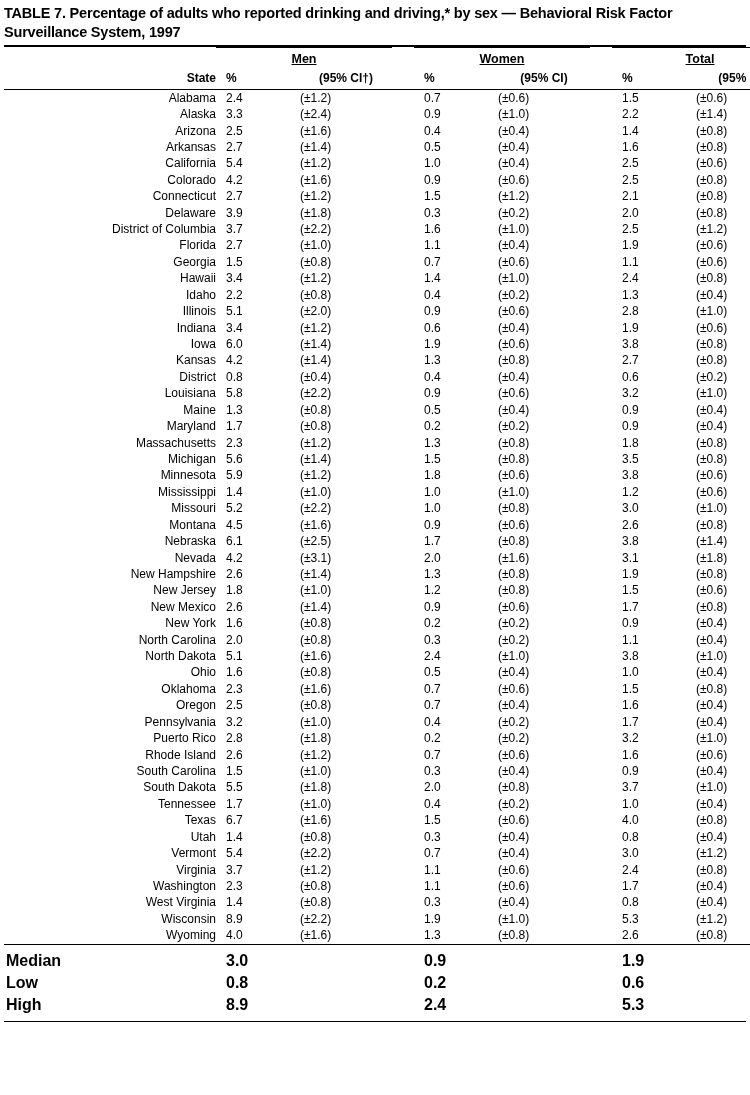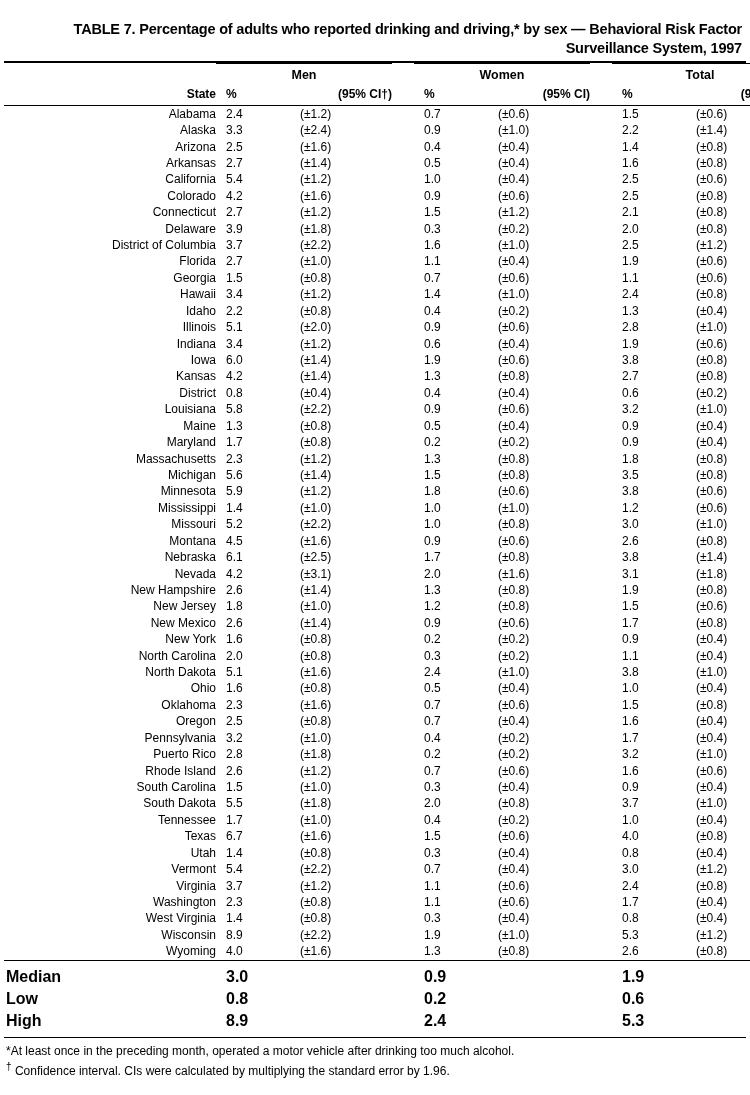--- a/index.html
+++ b/index.html
@@ -19,24 +19,23 @@
     width: 750px;
     height: 1095px;
     padding: 0;
     box-sizing: border-box;
   }
   .title {
     font-size: 14.5px;
     font-weight: bold;
     line-height: 1.28;
     letter-spacing: -0.2px;
-    padding: 20px 2px 0 4px;
+    padding: 4px 2px 0 4px;
     width: 744px;
     box-sizing: border-box;
-    text-align: right;
   }
   .rule-top {
     border-top: 2.5px solid #000;
     margin: 4px 4px 0 4px;
   }
   table.main {
     border-collapse: collapse;
     width: 742px;
     margin: 0 4px;
     table-layout: fixed;
@@ -48,33 +47,34 @@
   table.main col.c-gap   { width: 22px; }
 
   .grp-head td {
     text-align: center;
     font-size: 12.5px;
     font-weight: bold;
     padding: 4px 0 2px 0;
   }
   .grp-head td.grp {
     border-top: 1.1px solid #000;
+    text-decoration: underline;
   }
   .sub-head td {
     font-size: 12px;
     font-weight: bold;
     padding: 3px 0 4px 0;
     vertical-align: bottom;
   }
   .sub-head td.state-cell {
     text-align: right;
     padding-left: 2px;
   }
   .sub-head td.num { text-align: left; padding-left: 10px; }
-  .sub-head td.ci  { text-align: right; padding-left: 14px; }
+  .sub-head td.ci  { text-align: center; padding-left: 14px; }
   .rule-head {
     border-bottom: 1.1px solid #000;
   }
   tbody.data td {
     font-size: 12px;
     padding: 0.6px 0;
     line-height: 1.27;
     white-space: nowrap;
   }
   tbody.data td.state-cell { text-align: right; padding-left: 2px; }
@@ -756,18 +756,14 @@
           <td class="num">2.4</td>
           <td colspan="2"></td>
           <td class="num">5.3</td>
           <td></td>
         </tr>
       </tbody>
   </table>
 
   <div class="rule-end"></div>
 
-  <div class="footnotes">
-    <div>*At least once in the preceding month, operated a motor vehicle after drinking too much alcohol.</div>
-    <div><sup class="dag">†</sup><span> Confidence interval. CIs were calculated by multiplying the standard error by 1.96.</span></div>
-  </div>
 
 </div>
 
 </body></html>

